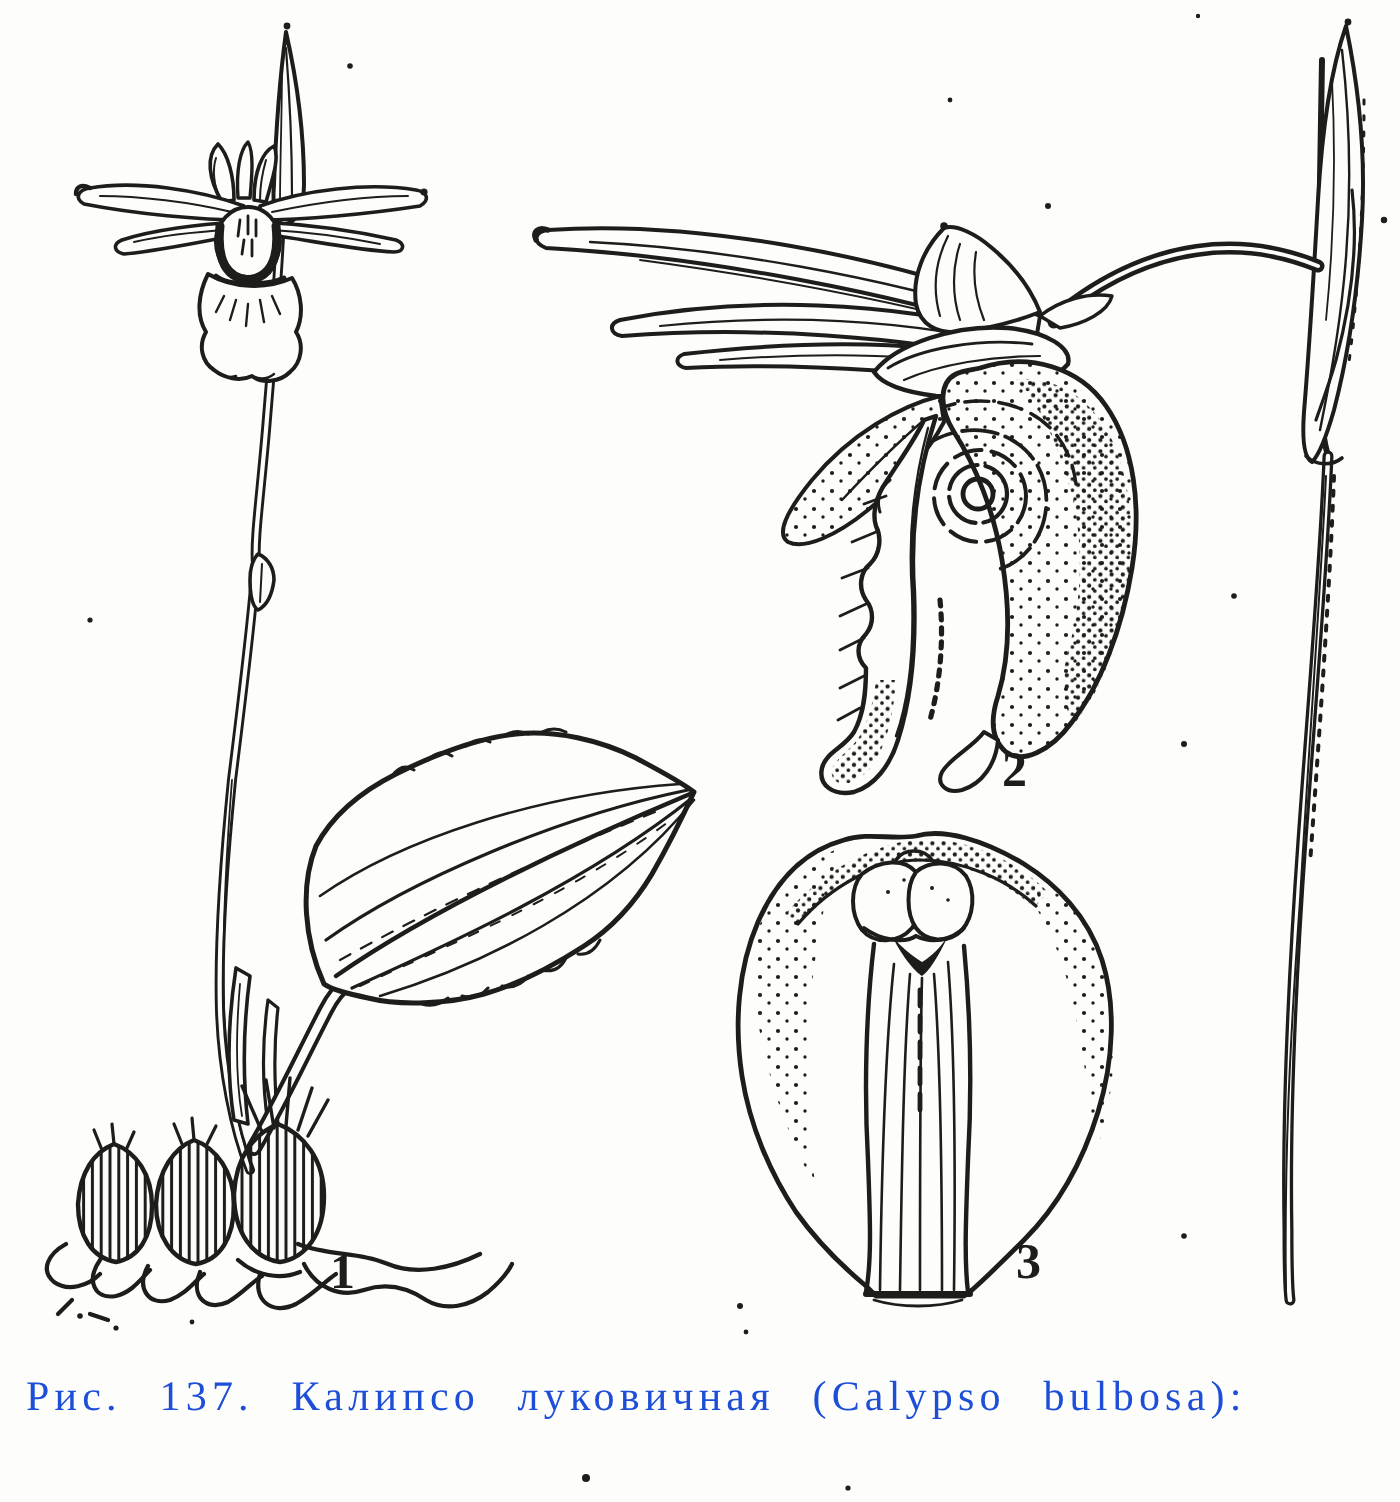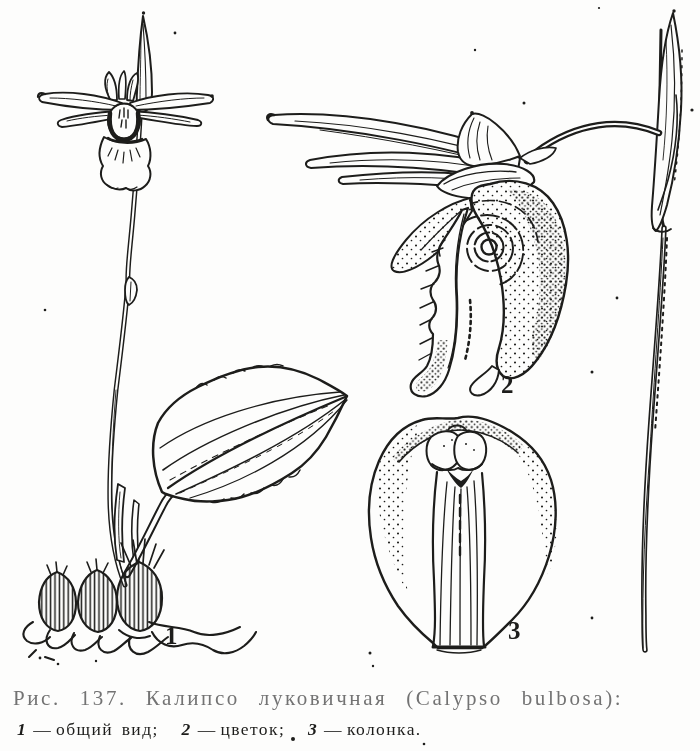--- a/index.html
+++ b/index.html
@@ -1,21 +1,21 @@
 <!DOCTYPE html>
 <html><head>
 <meta charset="utf-8">
 <style>
   html,body{margin:0;padding:0;}
   body{width:700px;height:751px;background:#fdfdfc;overflow:hidden;
        font-family:"Liberation Serif", serif;}
   .page{position:relative;width:700px;height:751px;background:#fdfdfc;}
   svg{position:absolute;left:0;top:0;}
   svg path, svg circle, svg ellipse, svg line{stroke-linecap:round;stroke-linejoin:round;}
-  .caption{position:absolute;left:13px;top:686px;width:676px;color:#737373;
+  .caption{position:absolute;left:13px;top:686px;width:676px;color:#1d4ed8;
            font-size:21px;letter-spacing:2.6px;word-spacing:11px;white-space:nowrap;}
   .legend{position:absolute;left:17px;top:719px;width:660px;color:#1d1d1b;
           font-size:17.5px;letter-spacing:1.4px;word-spacing:3px;white-space:nowrap;}
   .legend .leg{margin-right:14px;}
   .legend i{font-style:italic;font-weight:bold;margin-right:2px;}
   .legend .dash{margin:0 4px;}
   .lbl{font-family:"Liberation Serif",serif;font-weight:bold;font-size:25px;fill:#1d1d1b;}
 </style>
 </head>
 <body>
@@ -262,19 +262,14 @@
     <circle cx="293" cy="739" r="2"></circle>
     <circle cx="424" cy="744" r="1.3"></circle>
   </g>
 </svg>
 
 <div class="caption">
   <span>Рис. 137.</span>
   <span>Калипсо луковичная</span>
   <span>(Calypso bulbosa):</span>
 </div>
-<div class="legend">
-  <span class="leg"><i>1</i><span class="dash">—</span><span>общий вид;</span></span>
-  <span class="leg"><i>2</i><span class="dash">—</span><span>цветок;</span></span>
-  <span class="leg"><i>3</i><span class="dash">—</span><span>колонка.</span></span>
+
 </div>
 
-</div>
-
 </body></html>

